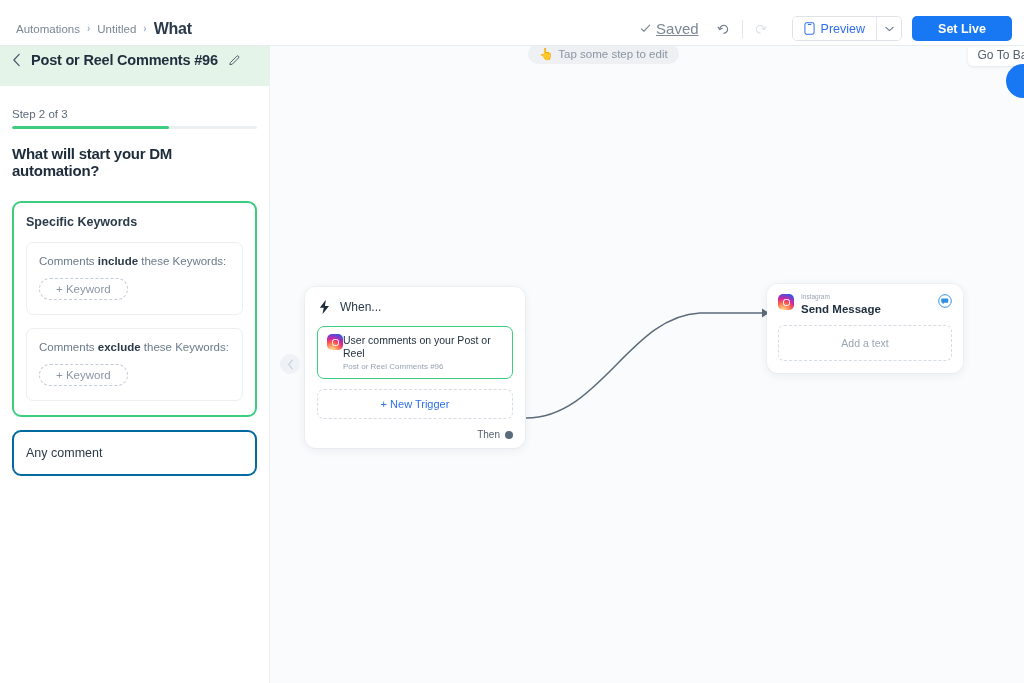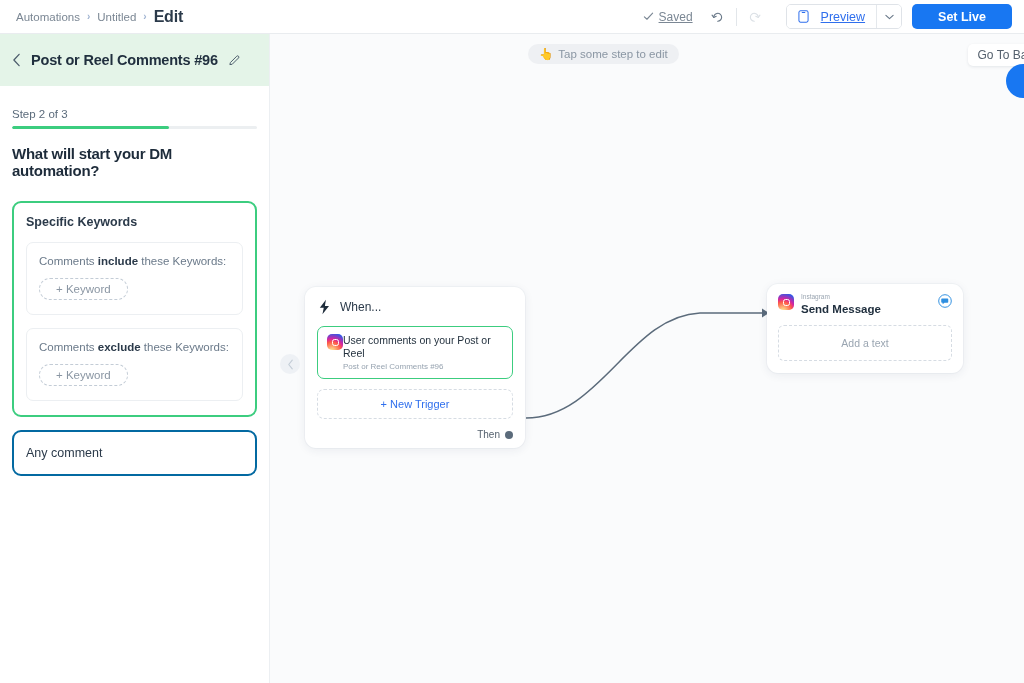--- a/index.html
+++ b/index.html
@@ -6,47 +6,47 @@
   html, body {
     width: 1024px; height: 683px;
     font-family: "Liberation Sans", sans-serif;
     background: #ffffff;
     overflow: hidden;
   }
   #app { position: relative; width: 1024px; height: 683px; }
 
   
   .topbar {
-    position: absolute; top: 0; left: 0; width: 1024px; height: 34px;
+    position: absolute; top: 12px; left: 0; width: 1024px; height: 34px;
     background: #ffffff; border-bottom: 1px solid #e9ecef;
     display: flex; align-items: center; z-index: 40;
   }
   .breadcrumb { display: flex; align-items: center; gap: 7px; padding-left: 16px; }
   .bc-item { font-size: 11.5px; color: #7b8794; }
   .bc-sep { font-size: 10px; color: #9fb3d1; font-weight: bold; }
   .bc-current { font-size: 16px; color: #2b3a4a; font-weight: bold; letter-spacing: -0.2px; }
 
   .topbar-right {
     margin-left: auto; display: flex; align-items: center; gap: 0; padding-right: 12px;
   }
-  .saved { display: flex; align-items: center; gap: 5px; font-size: 12px; color: #7b8794; margin-right: 12px; text-decoration: underline;}
+  .saved { display: flex; align-items: center; gap: 5px; font-size: 15px; color: #7b8794; margin-right: 12px; text-decoration: underline;}
   .saved svg { display:block; }
   .icon-btn {
     width: 26px; height: 26px; display: flex; align-items: center; justify-content: center;
     background: transparent; border: none; cursor: pointer;
   }
   .vdiv { width: 1px; height: 18px; background: #e2e6ea; margin: 0 5px; }
   .preview-group {
     display: flex; align-items: center; height: 25px; margin-left: 18px;
     background: #fff; border: 1px solid #dfe3e8; border-radius: 5px; overflow: hidden;
   }
   .preview-btn {
-    display: flex; align-items: center; gap: 12px; padding: 0 11px; height: 100%;
+    display: flex; align-items: center; gap: 6px; padding: 0 11px; height: 100%;
     background: #fff; border: none; cursor: pointer;
-    font-size: 12.5px; color: #2f6fed; font-weight: 500; text-decoration: underline;
+    font-size: 12.5px; color: #2f6fed; font-weight: 500;
   }
   .preview-caret {
     width: 25px; height: 100%; display:flex; align-items:center; justify-content:center;
     border-left: 1px solid #e4e8ec; background: #fff; cursor: pointer;
   }
   .setlive {
     margin-left: 10px; height: 25px; padding: 0 26px; border-radius: 5px;
     background: #1877f2; color: #fff; border: none; cursor: pointer;
     font-size: 12.5px; font-weight: bold; display:flex; align-items:center;
   }
@@ -184,21 +184,21 @@
 <body>
 
 <div id="app">
 
   <div class="topbar">
     <div class="breadcrumb">
       <span class="bc-item">Automations</span>
       <span class="bc-sep">›</span>
       <span class="bc-item">Untitled</span>
       <span class="bc-sep">›</span>
-      <span class="bc-current">Edit</span>
+      <span class="bc-current">What</span>
     </div>
 
     <div class="topbar-right">
       <div class="saved">
         <svg width="11" height="11" viewBox="0 0 12 12">
           <path d="M1.5 6.3 L4.3 9 L10.5 2.4" fill="none" stroke="#7b8794" stroke-width="1.2" stroke-linecap="round" stroke-linejoin="round"></path>
         </svg>
         <span>Saved</span>
       </div>
 

